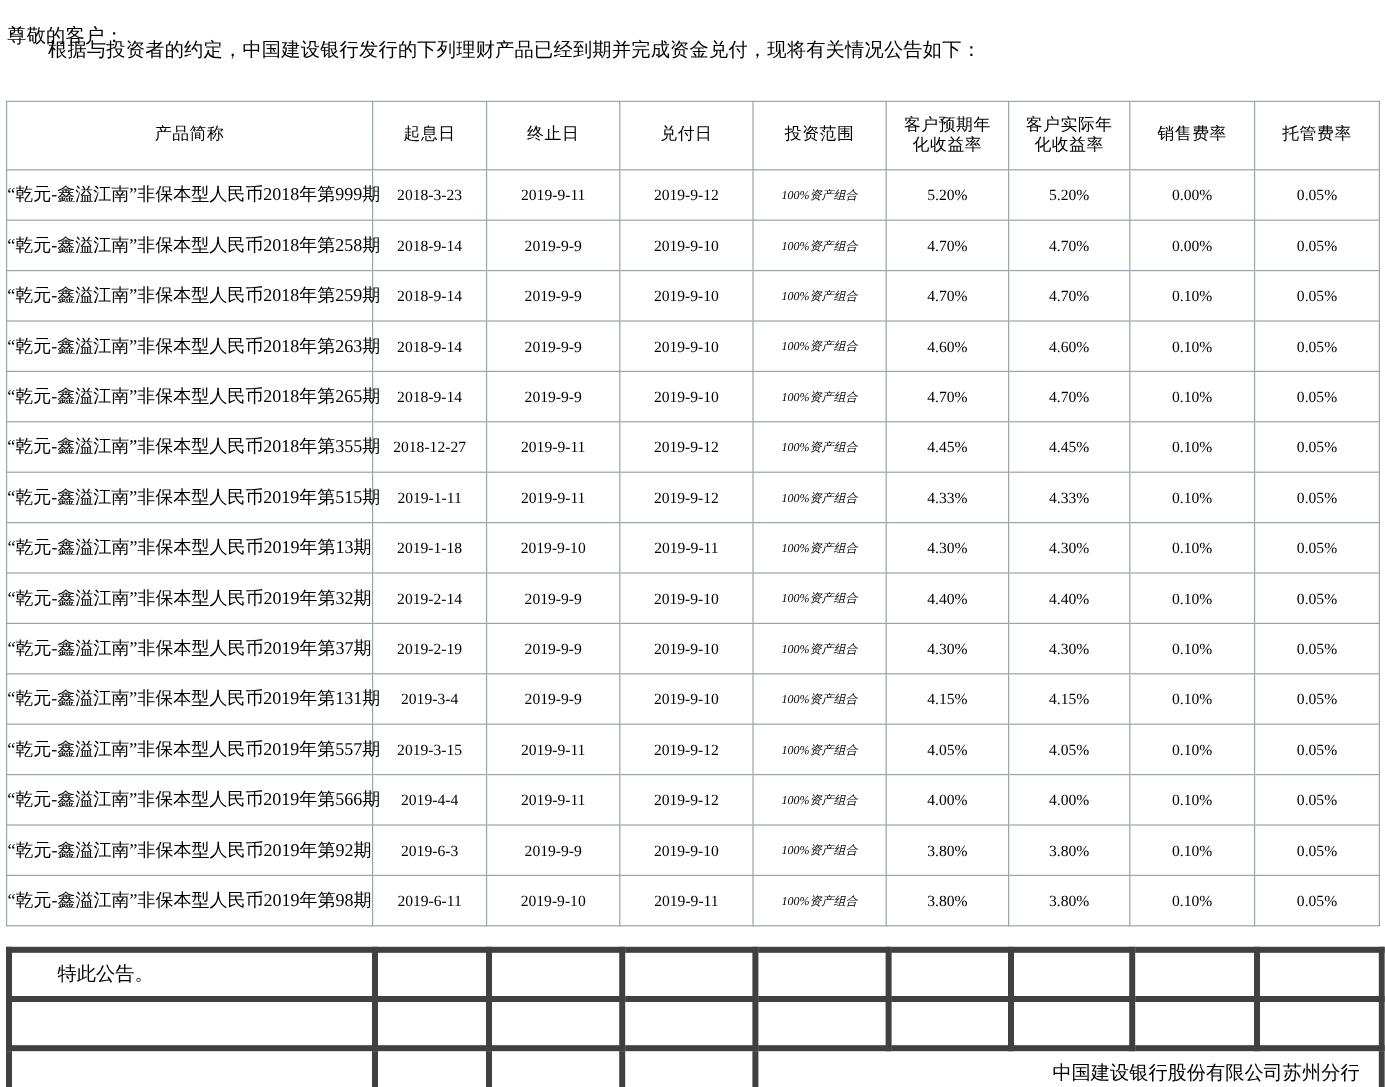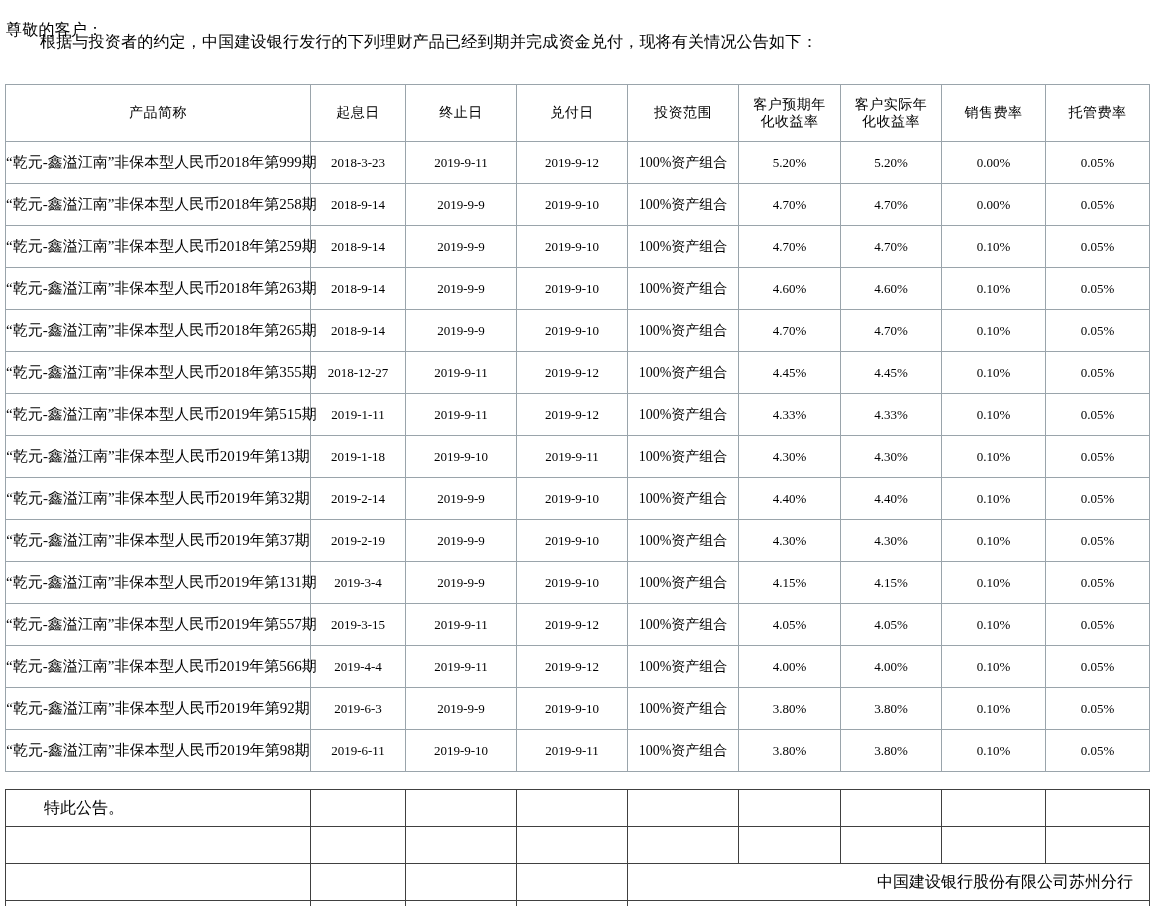--- a/index.html
+++ b/index.html
@@ -64,21 +64,22 @@
   tbody td {
     height: 41px;
     font-size: 13px;
   }
   td.prod {
     font-size: 15px;
     letter-spacing: 0px;
     white-space: nowrap;
   }
   td.scope {
-    font-size: 14px;
+    font-size: 10px;
+    font-style: italic;
   }
   td.num {
     font-size: 13px;
   }
   
   col.c-name   { width: 305px; }
   col.c-start  { width: 95px; }
   col.c-end    { width: 111px; }
   col.c-pay    { width: 111px; }
   col.c-scope  { width: 111px; }
@@ -90,21 +91,21 @@
   
   .footer-table {
     position: absolute;
     left: 5px;
     top: 789px;
     border-collapse: collapse;
     table-layout: fixed;
     width: 1144px;
   }
   .footer-table td {
-    border: 1px solid #404040;
+    border: 5px solid #404040;
     padding: 0;
     height: 36px;
     vertical-align: middle;
   }
   .footer-note {
     text-align: left;
     padding-left: 38px !important;
     font-size: 16px;
   }
   .blank-cell { }

